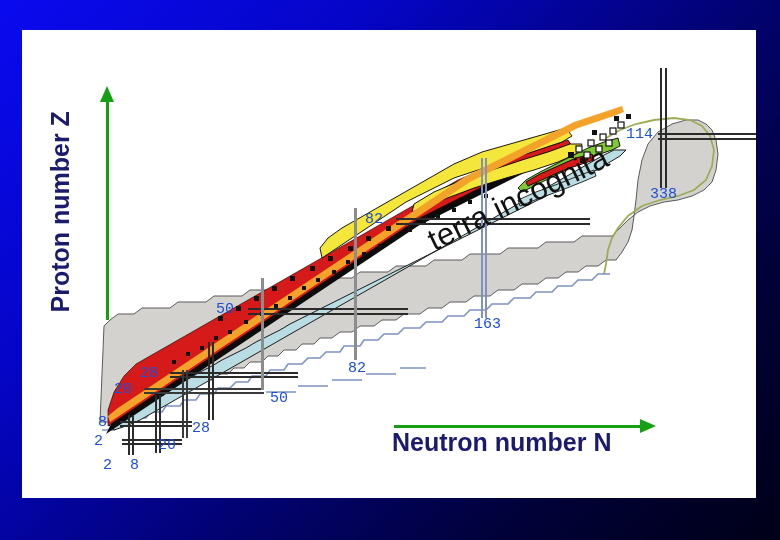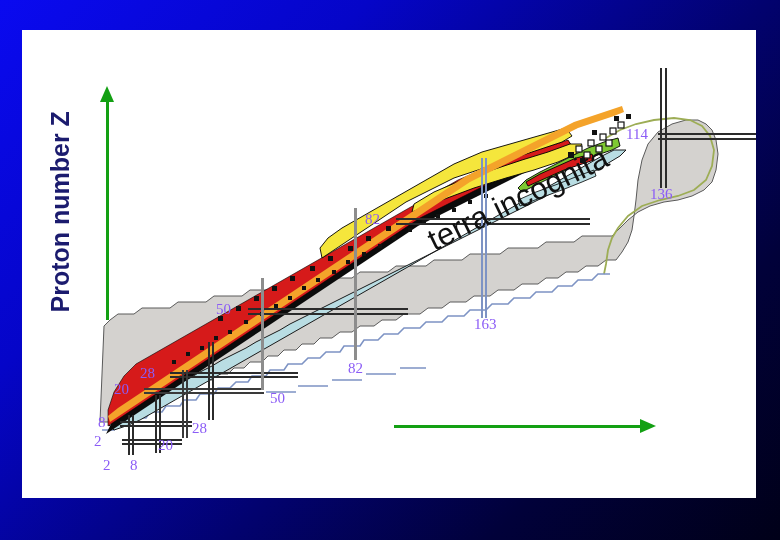--- a/index.html
+++ b/index.html
@@ -40,22 +40,22 @@
     border-bottom:16px solid #13a013;
   }
   #n-arrow{left:372px;top:395px;width:250px;height:3px;background:#13a013;}
   #n-arrow-head{
     left:618px;top:389px;width:0;height:0;
     border-top:7px solid transparent;border-bottom:7px solid transparent;
     border-left:16px solid #13a013;
   }
   
   .magic-label{
-    position:absolute;color:#8b5cf6;font-size:15px;
-    font-family:Liberation Serif, serif;white-space:nowrap;
+    position:absolute;color:#1d4ed8;font-size:15px;
+    font-family:Liberation Mono, monospace;white-space:nowrap;
   }
   
   .mline{position:absolute;background:#2b2b2b;}
   .mline.thin{background:#3a3a3a;}
   .mline.grayv{background:#8d8d8d;}
   .mline.bluev{background:#7d93c4;}
   
   #terra-incognita{
     position:absolute;left:400px;top:196px;
     font-size:31px;color:#111;white-space:nowrap;
@@ -300,25 +300,26 @@
     <span class="magic-label" style="left:343px;top:181px;">82</span>
     <span class="magic-label" style="left:604px;top:96px;">114</span>
 
     <span class="magic-label" style="left:81px;top:427px;">2</span>
     <span class="magic-label" style="left:108px;top:427px;">8</span>
     <span class="magic-label" style="left:136px;top:407px;">20</span>
     <span class="magic-label" style="left:170px;top:390px;">28</span>
     <span class="magic-label" style="left:248px;top:360px;">50</span>
     <span class="magic-label" style="left:326px;top:330px;">82</span>
     <span class="magic-label" style="left:452px;top:286px;">163</span>
-    <span class="magic-label" style="left:628px;top:156px;">136</span>
+    <span class="magic-label" style="left:628px;top:156px;">338</span>
 
     <div id="terra-incognita">terra incognita</div>
 
     <div class="green-arrow" id="z-arrow"></div>
     <div class="green-arrow" id="z-arrow-head"></div>
     <div class="axis-text" id="z-axis-label">Proton number Z</div>
 
     <div class="green-arrow" id="n-arrow"></div>
     <div class="green-arrow" id="n-arrow-head"></div>
+    <div class="axis-text" id="n-axis-label">Neutron number N</div>
 
   </div>
 </div>
 
 </body></html>

